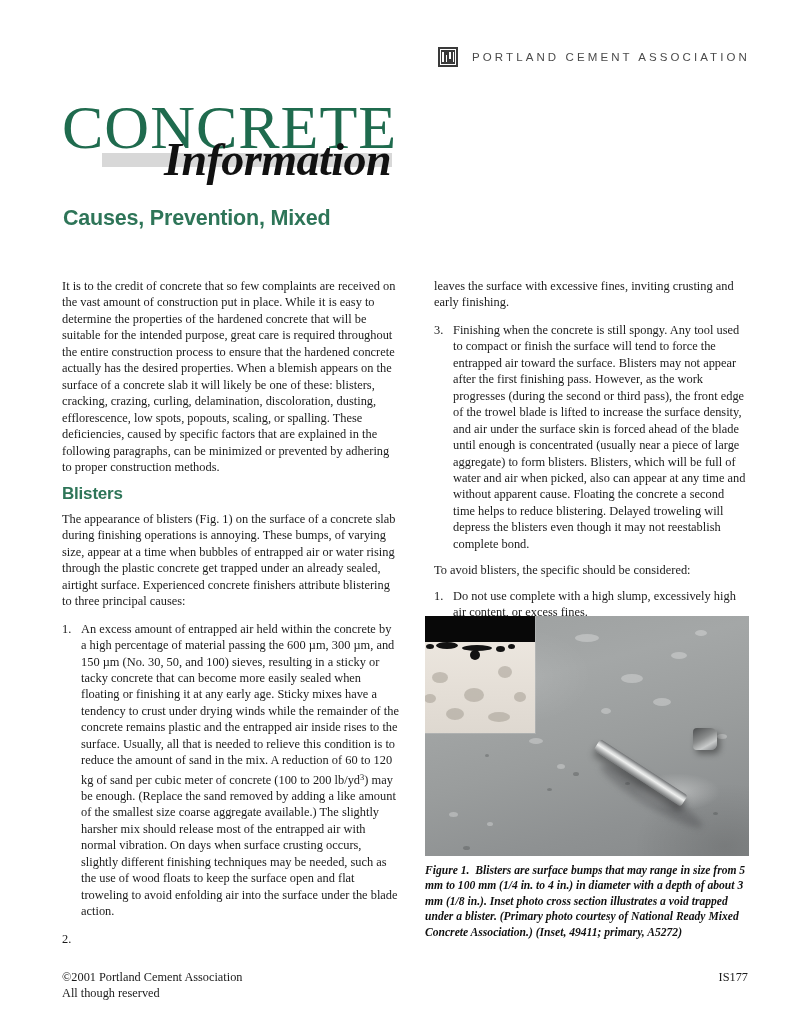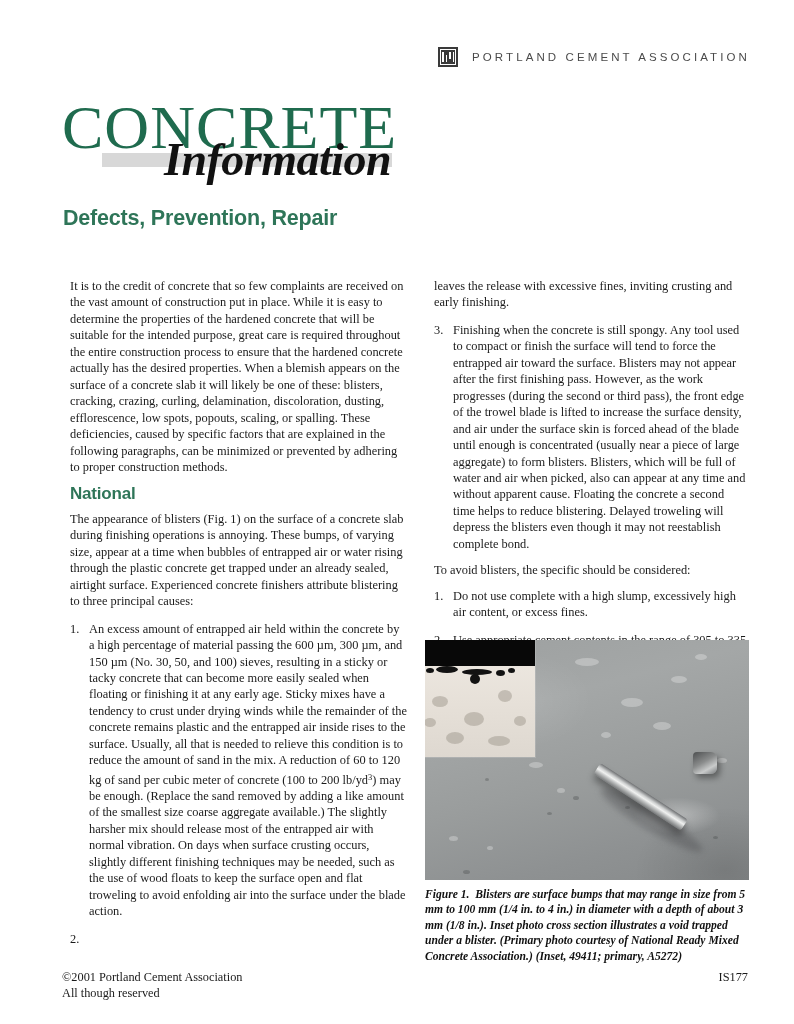--- a/index.html
+++ b/index.html
@@ -116,21 +116,21 @@
 
   
   .col {
     position: absolute;
     top: 278px;
     width: 336px;
     font-size: 12.4px;
     line-height: 16.45px;
     text-align: left;
   }
-  .col-left  { left: 70px; width: 337px; }
+  .col-left  { left: 62px; width: 337px; }
   .col-right { left: 434px; width: 315px; }
 
   .col p {
     margin: 0 0 11px 0;
   }
   .col p.tight { margin-bottom: 9px; }
 
   .section-head {
     font-family: "Liberation Sans", sans-serif;
     font-weight: 700;
@@ -157,21 +157,21 @@
     top: 0;
     width: 16px;
   }
 
   sup { font-size: 0.68em; vertical-align: 0.45em; }
 
   
   .figure {
     position: absolute;
     left: 425px;
-    top: 640px;
+    top: 616px;
     width: 324px;
   }
   .photo-main {
     position: relative;
     width: 324px;
     height: 240px;
     overflow: hidden;
     background:
       radial-gradient(ellipse 60px 26px at 252px 176px, rgba(255,255,255,0.34), rgba(255,255,255,0) 72%),
       radial-gradient(ellipse 110px 70px at 90px 60px, rgba(255,255,255,0.10), rgba(0,0,0,0) 70%),
@@ -290,42 +290,42 @@
   <div class="pca-name">PORTLAND CEMENT ASSOCIATION</div>
 </div>
 
 <div class="masthead">
   <div class="graybar"></div>
   <div class="concrete">CONCRETE</div>
   <div class="information">Information</div>
 </div>
 
 <div class="article-title">
-  <span class="line2">Defects, Prevention, Repair</span>
+  <span class="line2">Causes, Prevention, Mixed</span>
 </div>
 
 <div class="col col-left">
   <p>It is to the credit of concrete that so few complaints are received on the vast amount of construction put in place. While it is easy to determine the properties of the hardened concrete that will be suitable for the intended purpose, great care is required throughout the entire construction process to ensure that the hardened concrete actually has the desired properties. When a blemish appears on the surface of a concrete slab it will likely be one of these: blisters, cracking, crazing, curling, delamination, discoloration, dusting, efflorescence, low spots, popouts, scaling, or spalling. These deficiencies, caused by specific factors that are explained in the following paragraphs, can be minimized or prevented by adhering to proper construction methods.</p>
 
-  <div class="section-head">National</div>
+  <div class="section-head">Blisters</div>
 
   <p>The appearance of blisters (Fig. 1) on the surface of a concrete slab during finishing operations is annoying. These bumps, of varying size, appear at a time when bubbles of entrapped air or water rising through the plastic concrete get trapped under an already sealed, airtight surface. Experienced concrete finishers attribute blistering to three principal causes:</p>
 
   <ol class="numlist">
     <li>
       <span class="num">1.</span><span>An excess amount of entrapped air held within the concrete by a high percentage of material passing the 600 µm, 300 µm, and 150 µm (No. 30, 50, and 100) sieves, resulting in a sticky or tacky concrete that can become more easily sealed when floating or finishing it at any early age. Sticky mixes have a tendency to crust under drying winds while the remainder of the concrete remains plastic and the entrapped air inside rises to the surface. Usually, all that is needed to relieve this condition is to reduce the amount of sand in the mix. A reduction of 60 to 120 kg of sand per cubic meter of concrete (100 to 200 lb/yd</span><sup>3</sup><span>) may be enough. (Replace the sand removed by adding a like amount of the smallest size coarse aggregate available.) The slightly harsher mix should release most of the entrapped air with normal vibration. On days when surface crusting occurs, slightly different finishing techniques may be needed, such as the use of wood floats to keep the surface open and flat troweling to avoid enfolding air into the surface under the blade action.</span>
     </li>
     <li>
       <span class="num">2.</span>
     </li>
   </ol>
 </div>
 
 <div class="col col-right">
-  <p>leaves the release with excessive fines, inviting crusting and early finishing.</p>
+  <p>leaves the surface with excessive fines, inviting crusting and early finishing.</p>
 
   <ol class="numlist">
     <li>
       <span class="num">3.</span><span>Finishing when the concrete is still spongy. Any tool used to compact or finish the surface will tend to force the entrapped air toward the surface. Blisters may not appear after the first finishing pass. However, as the work progresses (during the second or third pass), the front edge of the trowel blade is lifted to increase the surface density, and air under the surface skin is forced ahead of the blade until enough is concentrated (usually near a piece of large aggregate) to form blisters. Blisters, which will be full of water and air when picked, also can appear at any time and without apparent cause. Floating the concrete a second time helps to reduce blistering. Delayed troweling will depress the blisters even though it may not reestablish complete bond.</span>
     </li>
   </ol>
 
   <p class="tight">To avoid blisters, the specific should be considered:</p>
 
   <ol class="numlist">

